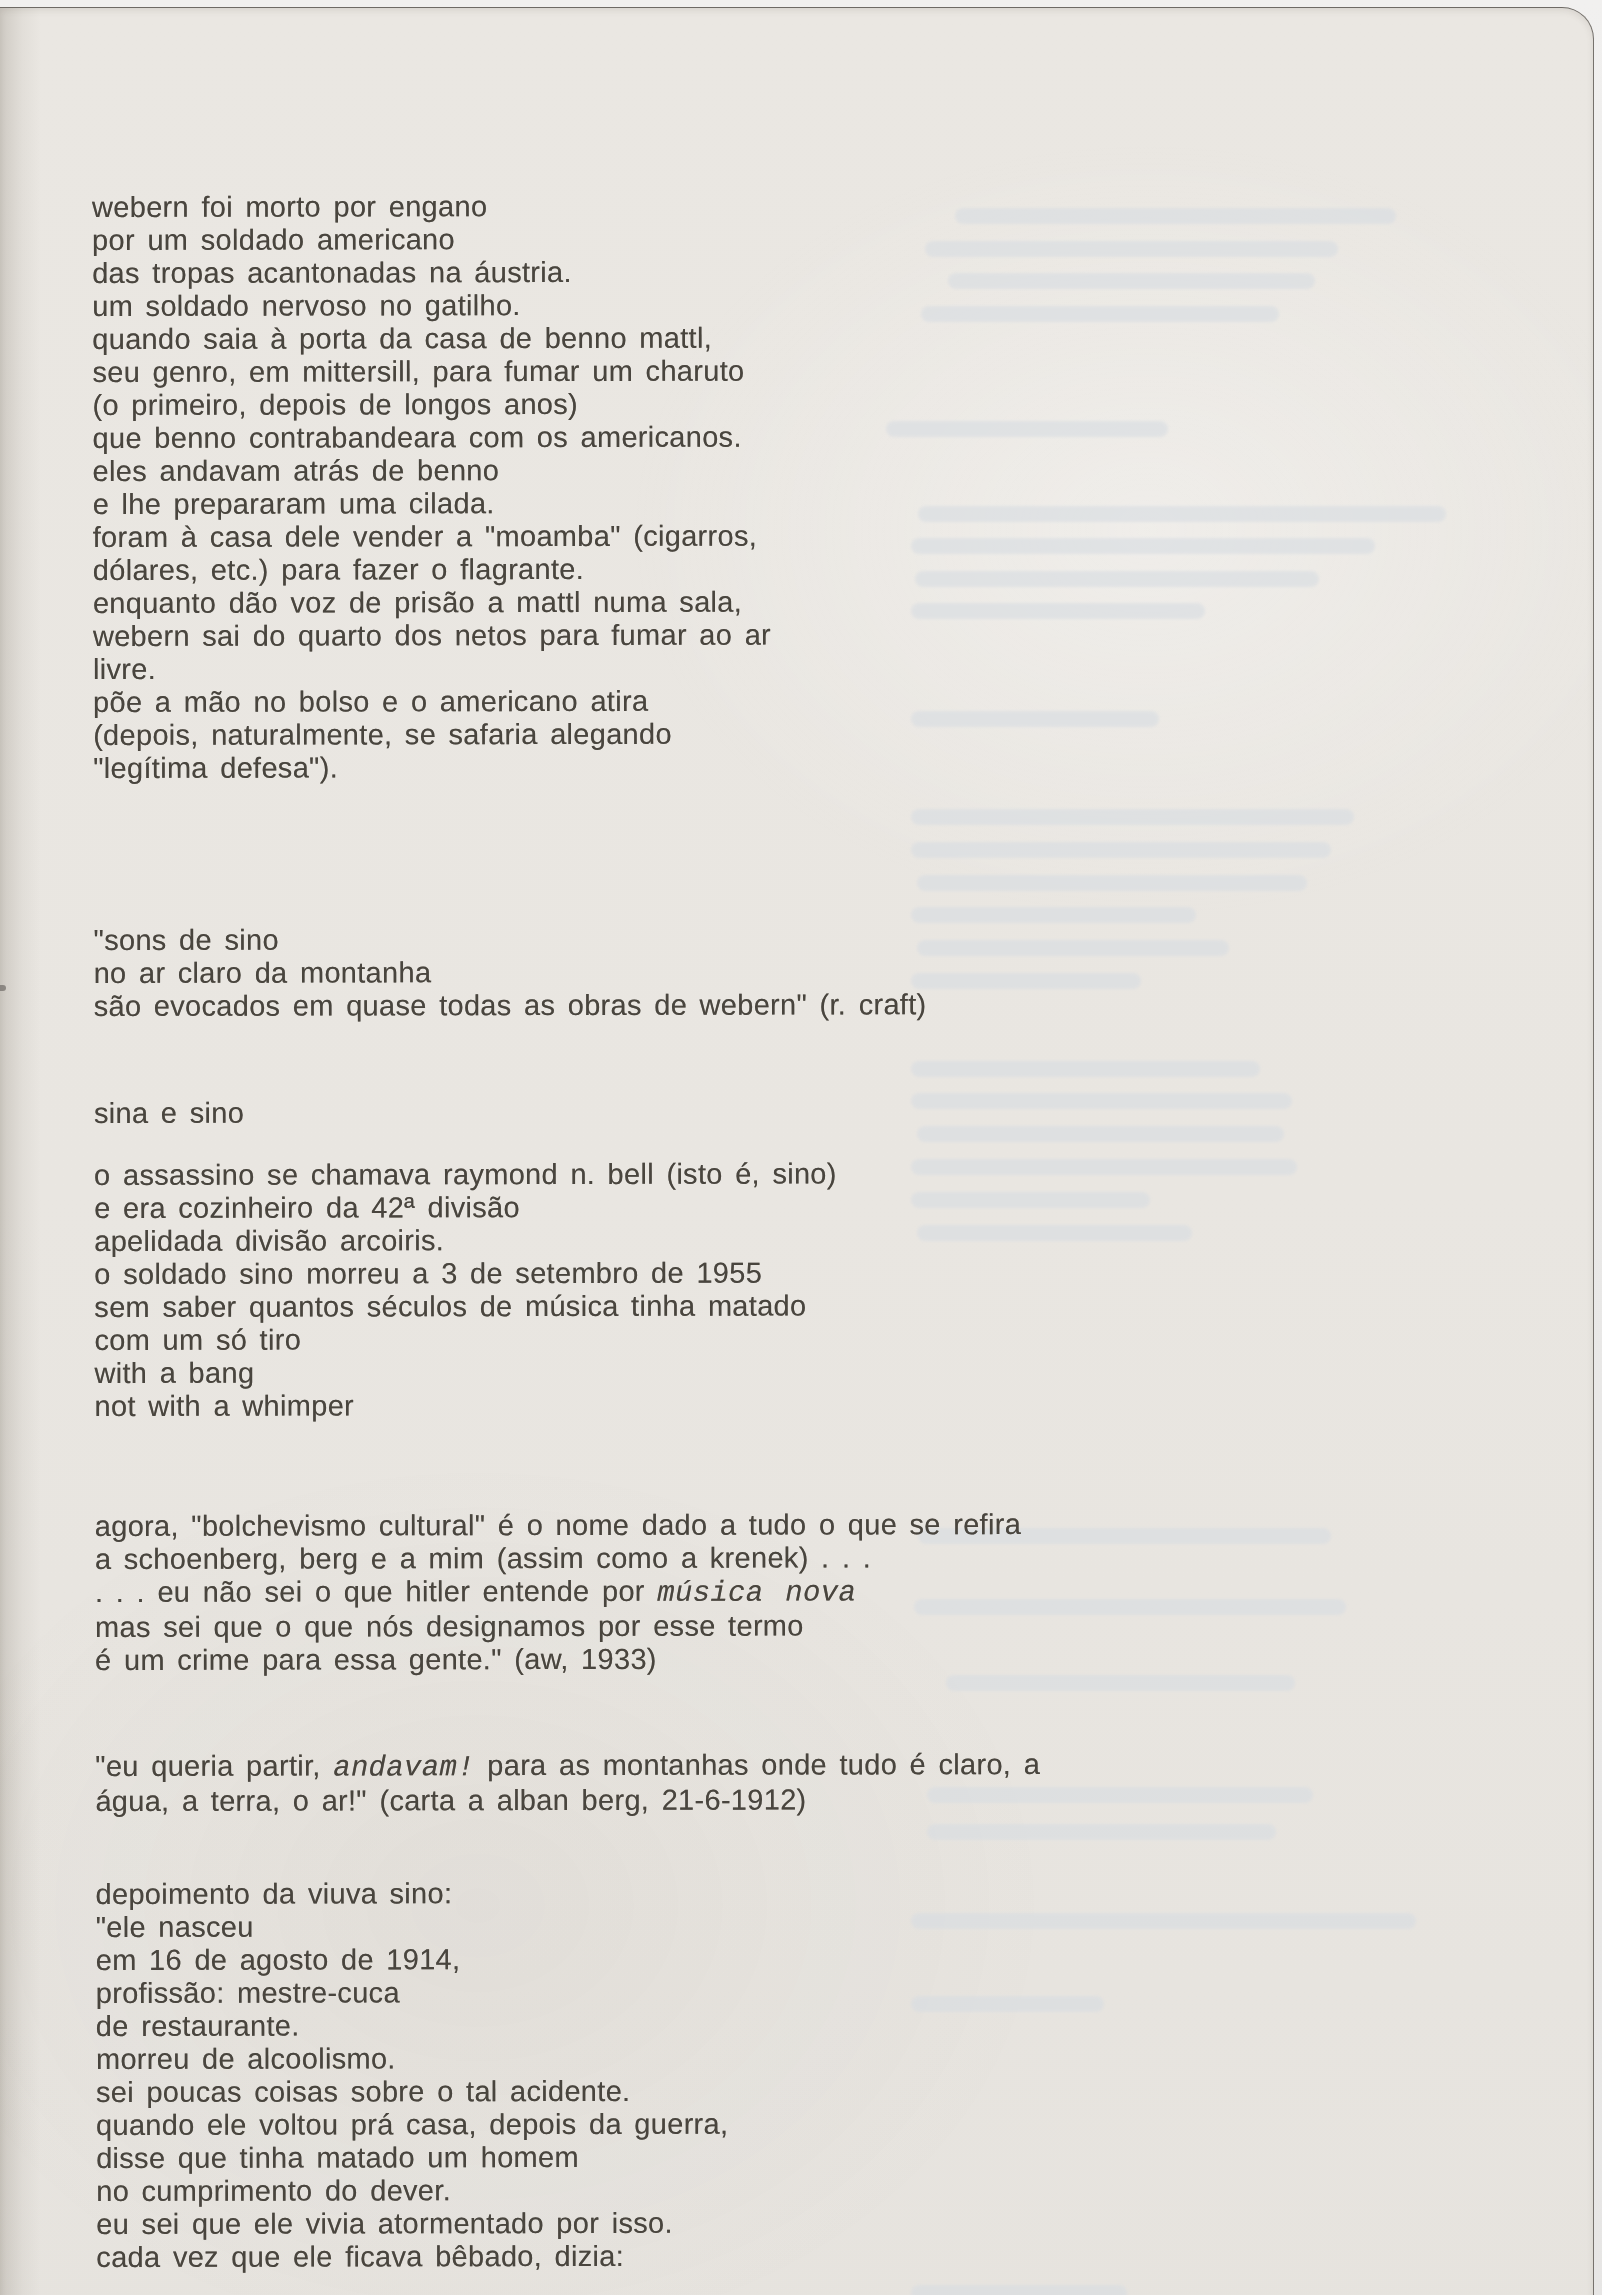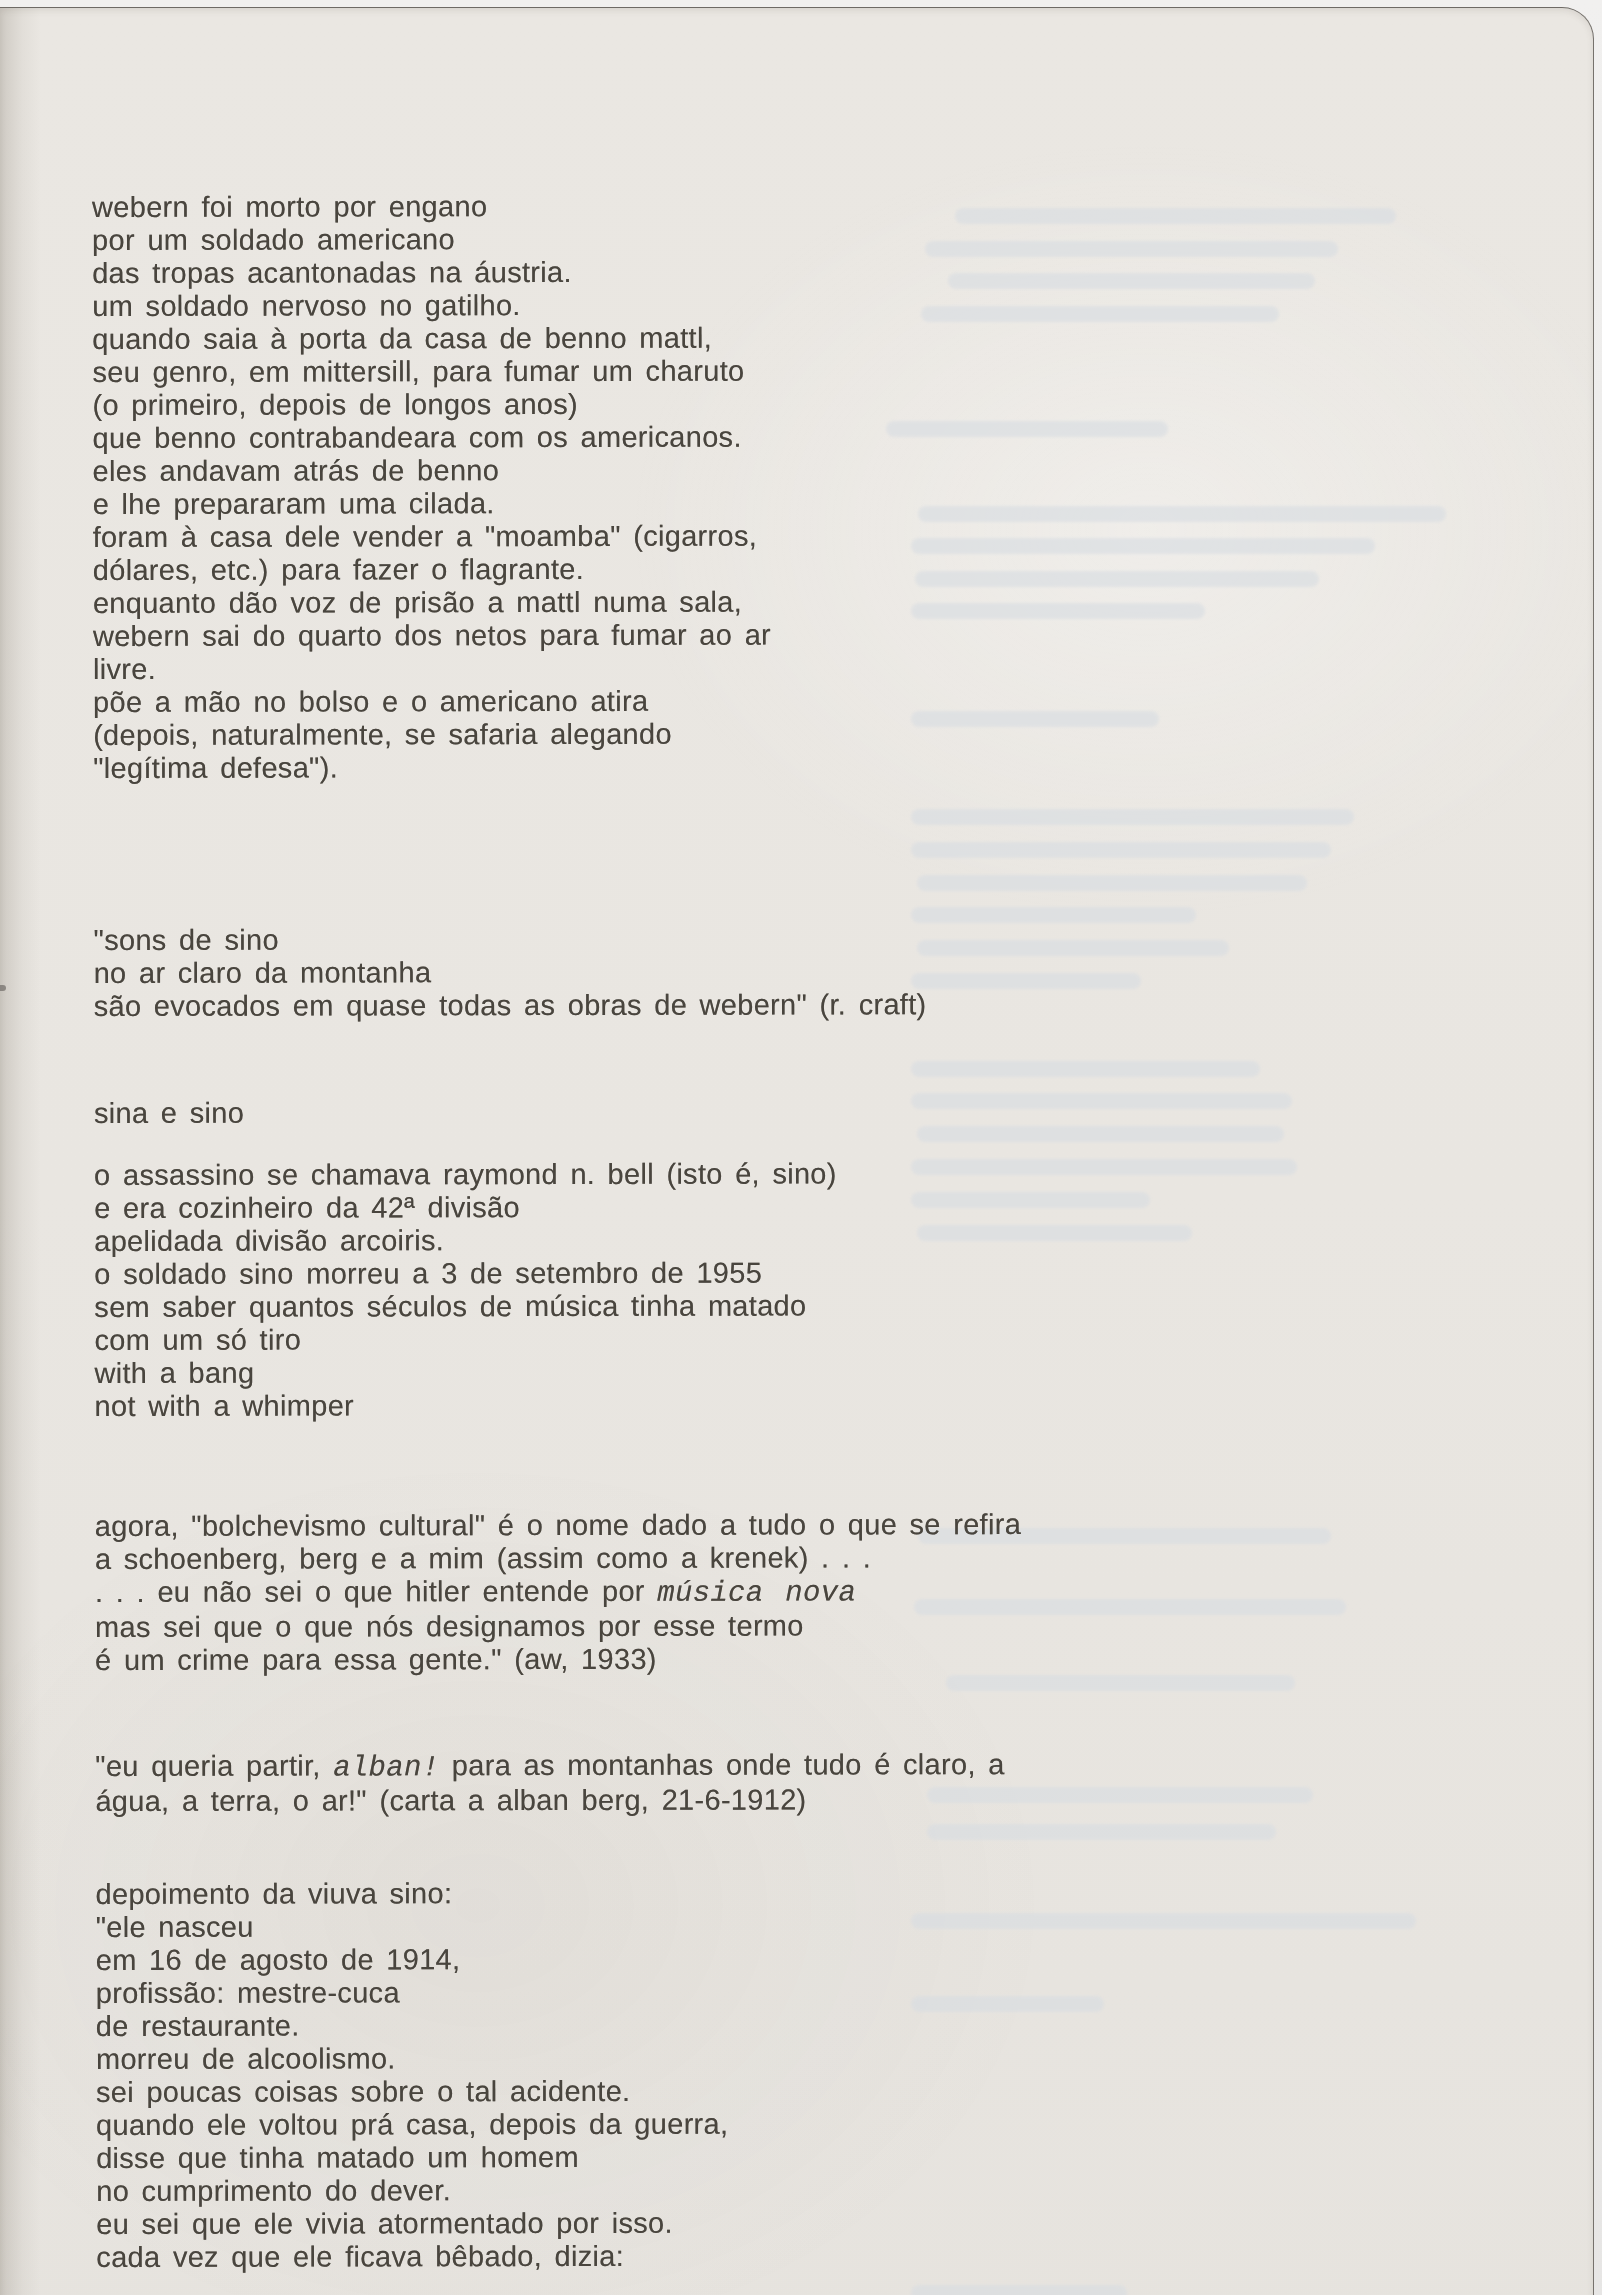--- a/index.html
+++ b/index.html
@@ -81,20 +81,20 @@
         <div class="ghost" style="top: 1905px; left: 911px; width: 505px;"></div>
         <div class="ghost" style="top: 1988px; left: 911px; width: 193px;"></div>
         <div class="ghost" style="top: 2277px; left: 911px; width: 216px;"></div>
       </div>
     <div class="poem">
         <div class="stanza" style="top: 183px;"><span class="line">webern foi morto por engano</span><span class="line">por um soldado americano</span><span class="line">das tropas acantonadas na áustria.</span><span class="line">um soldado nervoso no gatilho.</span><span class="line">quando saia à porta da casa de benno mattl,</span><span class="line">seu genro, em mittersill, para fumar um charuto</span><span class="line">(o primeiro, depois de longos anos)</span><span class="line">que benno contrabandeara com os americanos.</span><span class="line">eles andavam atrás de benno</span><span class="line">e lhe prepararam uma cilada.</span><span class="line">foram à casa dele vender a "moamba" (cigarros,</span><span class="line">dólares, etc.) para fazer o flagrante.</span><span class="line">enquanto dão voz de prisão a mattl numa sala,</span><span class="line">webern sai do quarto dos netos para fumar ao ar</span><span class="line">livre.</span><span class="line">põe a mão no bolso e o americano atira</span><span class="line">(depois, naturalmente, se safaria alegando</span><span class="line">"legítima defesa").</span></div>
         <div class="stanza" style="top: 916px;"><span class="line">"sons de sino</span><span class="line">no ar claro da montanha</span><span class="line">são evocados em quase todas as obras de webern" (r. craft)</span></div>
         <div class="stanza" style="top: 1068px; margin-top: 21px;"><span class="line">sina e sino</span></div>
         <div class="stanza" style="top: 1151px;"><span class="line">o assassino se chamava raymond n. bell (isto é, sino)</span><span class="line">e era cozinheiro da 42ª divisão</span><span class="line">apelidada divisão arcoiris.</span><span class="line">o soldado sino morreu a 3 de setembro de 1955</span><span class="line">sem saber quantos séculos de música tinha matado</span><span class="line">com um só tiro</span><span class="line">with a bang</span><span class="line">not with a whimper</span></div>
         <div class="stanza" style="top: 1502px;"><span class="line">agora, "bolchevismo cultural" é o nome dado a tudo o que se refira</span><span class="line">a schoenberg, berg e a mim (assim como a krenek) . . .</span><span class="line">. . . eu não sei o que hitler entende por <i>música nova</i></span><span class="line">mas sei que o que nós designamos por esse termo</span><span class="line">é um crime para essa gente." (aw, 1933)</span></div>
-        <div class="stanza" style="top: 1742px;"><span class="line">"eu queria partir, <i>alban!</i> para as montanhas onde tudo é claro, a</span><span class="line">água, a terra, o ar!" (carta a alban berg, 21-6-1912)</span></div>
+        <div class="stanza" style="top: 1742px;"><span class="line">"eu queria partir, <i>andavam!</i> para as montanhas onde tudo é claro, a</span><span class="line">água, a terra, o ar!" (carta a alban berg, 21-6-1912)</span></div>
         <div class="stanza" style="top: 1870px;"><span class="line">depoimento da viuva sino:</span><span class="line">"ele nasceu</span><span class="line">em 16 de agosto de 1914,</span><span class="line">profissão: mestre-cuca</span><span class="line">de restaurante.</span><span class="line">morreu de alcoolismo.</span><span class="line">sei poucas coisas sobre o tal acidente.</span><span class="line">quando ele voltou prá casa, depois da guerra,</span><span class="line">disse que tinha matado um homem</span><span class="line">no cumprimento do dever.</span><span class="line">eu sei que ele vivia atormentado por isso.</span><span class="line">cada vez que ele ficava bêbado, dizia:</span></div>
       </div>
     <div class="left-nick"></div>
 
   </div>
 </div>
 
 
 </body></html>

